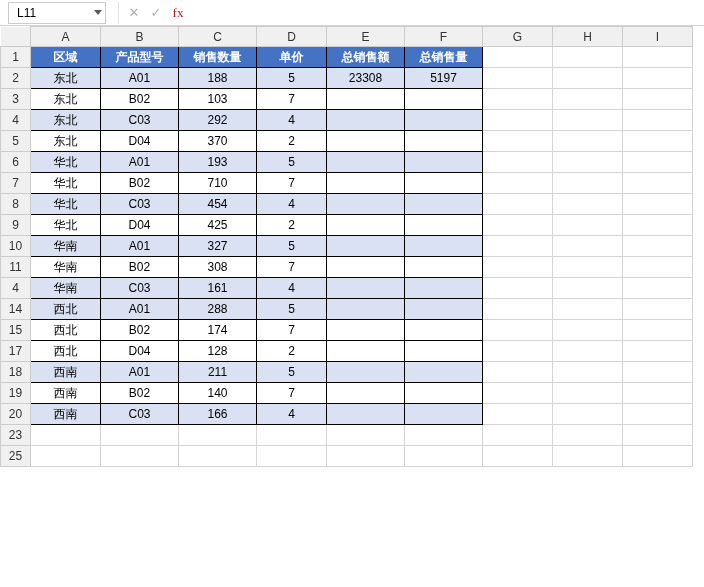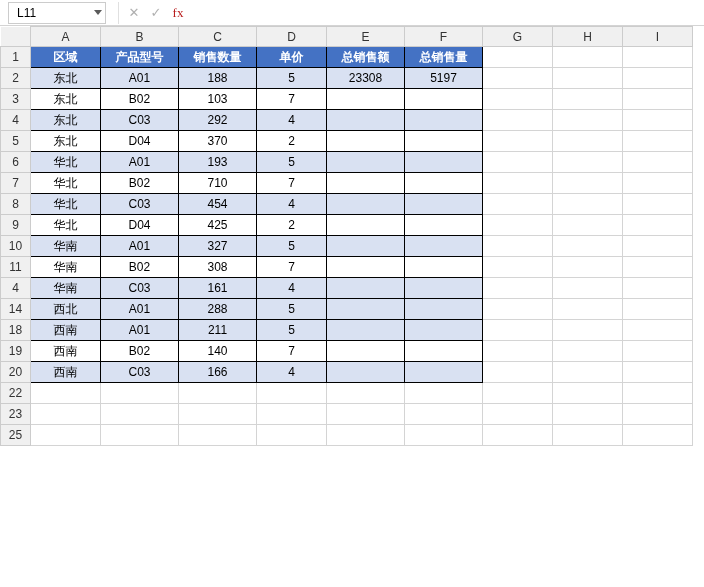--- a/index.html
+++ b/index.html
@@ -305,20 +305,44 @@
           <td class="cell band bd-l bd-r bd-b">A01</td>
           <td class="cell band bd-l bd-r bd-b">288</td>
           <td class="cell band bd-l bd-r bd-b">5</td>
           <td class="cell band bd-l bd-r bd-b"></td>
           <td class="cell band bd-l bd-r bd-b"></td>
           <td class="cell"></td>
           <td class="cell"></td>
           <td class="cell"></td>
         </tr>
         <tr>
+          <th class="rowh">15</th>
+          <td class="cell bd-l bd-r bd-b">西北</td>
+          <td class="cell bd-l bd-r bd-b">B02</td>
+          <td class="cell bd-l bd-r bd-b">174</td>
+          <td class="cell bd-l bd-r bd-b">7</td>
+          <td class="cell bd-l bd-r bd-b"></td>
+          <td class="cell bd-l bd-r bd-b"></td>
+          <td class="cell"></td>
+          <td class="cell"></td>
+          <td class="cell"></td>
+        </tr>
+        <tr>
+          <th class="rowh">17</th>
+          <td class="cell bd-l bd-r bd-b">西北</td>
+          <td class="cell bd-l bd-r bd-b">D04</td>
+          <td class="cell bd-l bd-r bd-b">128</td>
+          <td class="cell bd-l bd-r bd-b">2</td>
+          <td class="cell bd-l bd-r bd-b"></td>
+          <td class="cell bd-l bd-r bd-b"></td>
+          <td class="cell"></td>
+          <td class="cell"></td>
+          <td class="cell"></td>
+        </tr>
+        <tr>
           <th class="rowh">18</th>
           <td class="cell band bd-l bd-r bd-b">西南</td>
           <td class="cell band bd-l bd-r bd-b">A01</td>
           <td class="cell band bd-l bd-r bd-b">211</td>
           <td class="cell band bd-l bd-r bd-b">5</td>
           <td class="cell band bd-l bd-r bd-b"></td>
           <td class="cell band bd-l bd-r bd-b"></td>
           <td class="cell"></td>
           <td class="cell"></td>
           <td class="cell"></td>
@@ -341,32 +365,20 @@
           <td class="cell band bd-l bd-r bd-b">C03</td>
           <td class="cell band bd-l bd-r bd-b">166</td>
           <td class="cell band bd-l bd-r bd-b">4</td>
           <td class="cell band bd-l bd-r bd-b"></td>
           <td class="cell band bd-l bd-r bd-b"></td>
           <td class="cell"></td>
           <td class="cell"></td>
           <td class="cell"></td>
         </tr>
         <tr>
-          <th class="rowh">22</th>
-          <td class="cell"></td>
-          <td class="cell"></td>
-          <td class="cell"></td>
-          <td class="cell"></td>
-          <td class="cell"></td>
-          <td class="cell"></td>
-          <td class="cell"></td>
-          <td class="cell"></td>
-          <td class="cell"></td>
-        </tr>
-        <tr>
           <th class="rowh">23</th>
           <td class="cell"></td>
           <td class="cell"></td>
           <td class="cell"></td>
           <td class="cell"></td>
           <td class="cell"></td>
           <td class="cell"></td>
           <td class="cell"></td>
           <td class="cell"></td>
           <td class="cell"></td>

